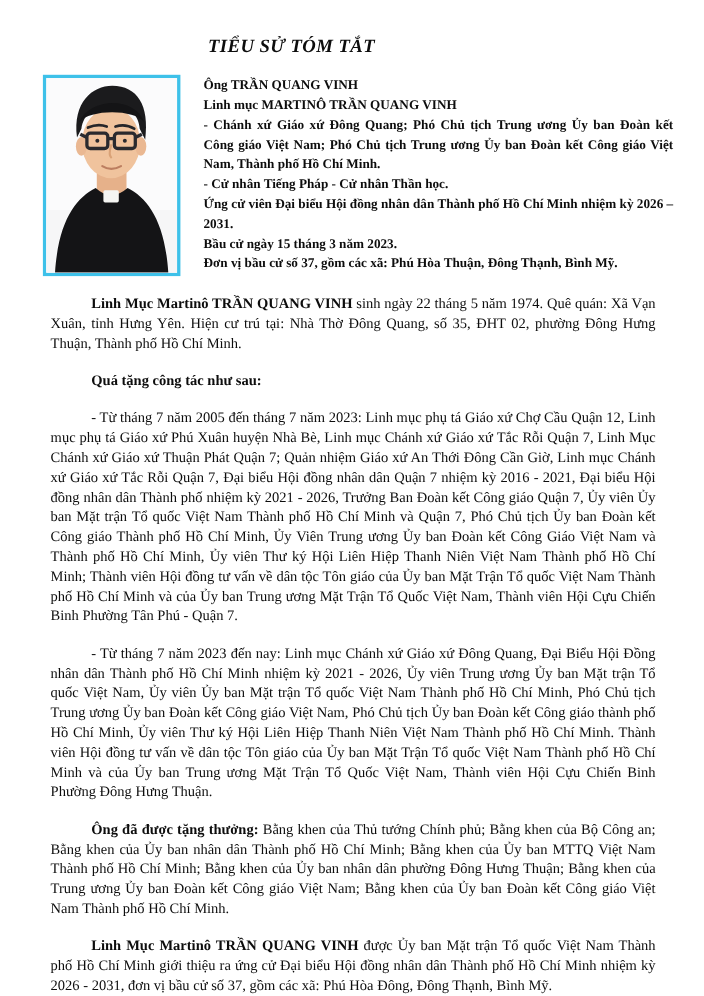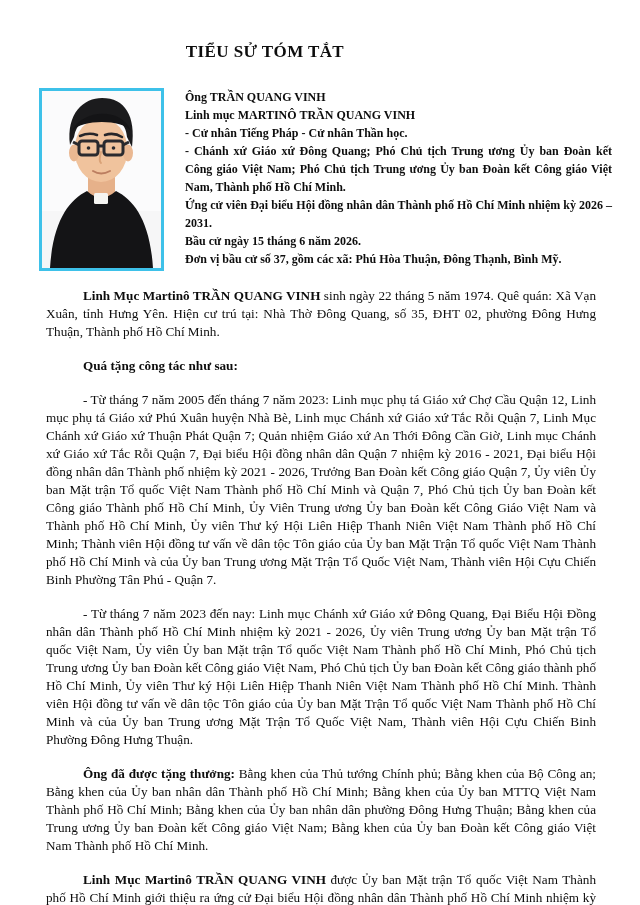--- a/index.html
+++ b/index.html
@@ -10,21 +10,21 @@
     padding:24px 28px 0 30px;
     background:#ffffff;
     color:#0d0d0d;
     font-family:"Liberation Serif","DejaVu Serif",serif;
     overflow:hidden;
   }
   .title-wrap { width:470px; text-align:center; }
   .doc-title {
     display:inline-block;
     font-size:17px; font-weight:bold; letter-spacing:.4px;
-    line-height:22px; margin:17px;
+    line-height:22px; margin:7px;font-style:italic;
   }
   .header-row { display:flex; margin-top:8px; }
   .photo-frame {
     flex:0 0 auto;
     width:119px; height:177px;
     border:3px solid #3ec1e9;
     margin-left:9px;
     background:#fbfbfc;
     overflow:hidden;
   }
@@ -95,24 +95,24 @@
 
         <path d="M8 177 C11 130 27 109 45 100 Q59 113 74 100 C92 109 108 130 111 177 Z" fill="#141416"></path>
 
         <rect x="52" y="102" width="14" height="11" rx="1.5" fill="#f5f5f2"></rect>
       </svg>
     </div>
 
     <div class="info-col">
       <p>Ông TRẦN QUANG VINH</p>
       <p>Linh mục MARTINÔ TRẦN QUANG VINH</p>
+      <p>- Chánh xứ Giáo xứ Đông Quang; Phó Chủ tịch Trung ương Ủy ban Đoàn kết Công giáo Việt Nam; Phó Chủ tịch Trung ương Ủy ban Đoàn kết Công giáo Việt Nam, Thành phố Hồ Chí Minh.</p>
       <p>- Cử nhân Tiếng Pháp - Cử nhân Thần học.</p>
-      <p>- Chánh xứ Giáo xứ Đông Quang; Phó Chủ tịch Trung ương Ủy ban Đoàn kết Công giáo Việt Nam; Phó Chủ tịch Trung ương Ủy ban Đoàn kết Công giáo Việt Nam, Thành phố Hồ Chí Minh.</p>
       <p>Ứng cử viên Đại biểu Hội đồng nhân dân Thành phố Hồ Chí Minh nhiệm kỳ 2026 – 2031.</p>
-      <p>Bầu cử ngày 15 tháng 6 năm 2026.</p>
+      <p>Bầu cử ngày 15 tháng 3 năm 2023.</p>
       <p>Đơn vị bầu cử số 37, gồm các xã: Phú Hòa Thuận, Đông Thạnh, Bình Mỹ.</p>
     </div>
   </div>
 
   <div class="body-text">
     <p class="para"><b>Linh Mục Martinô TRẦN QUANG VINH</b><span> sinh ngày 22 tháng 5 năm 1974. Quê quán: Xã Vạn Xuân, tỉnh Hưng Yên. Hiện cư trú tại: Nhà Thờ Đông Quang, số 35, ĐHT 02, phường Đông Hưng Thuận, Thành phố Hồ Chí Minh.</span></p>
 
     <p class="para"><b>Quá tặng công tác như sau:</b></p>
 
 

